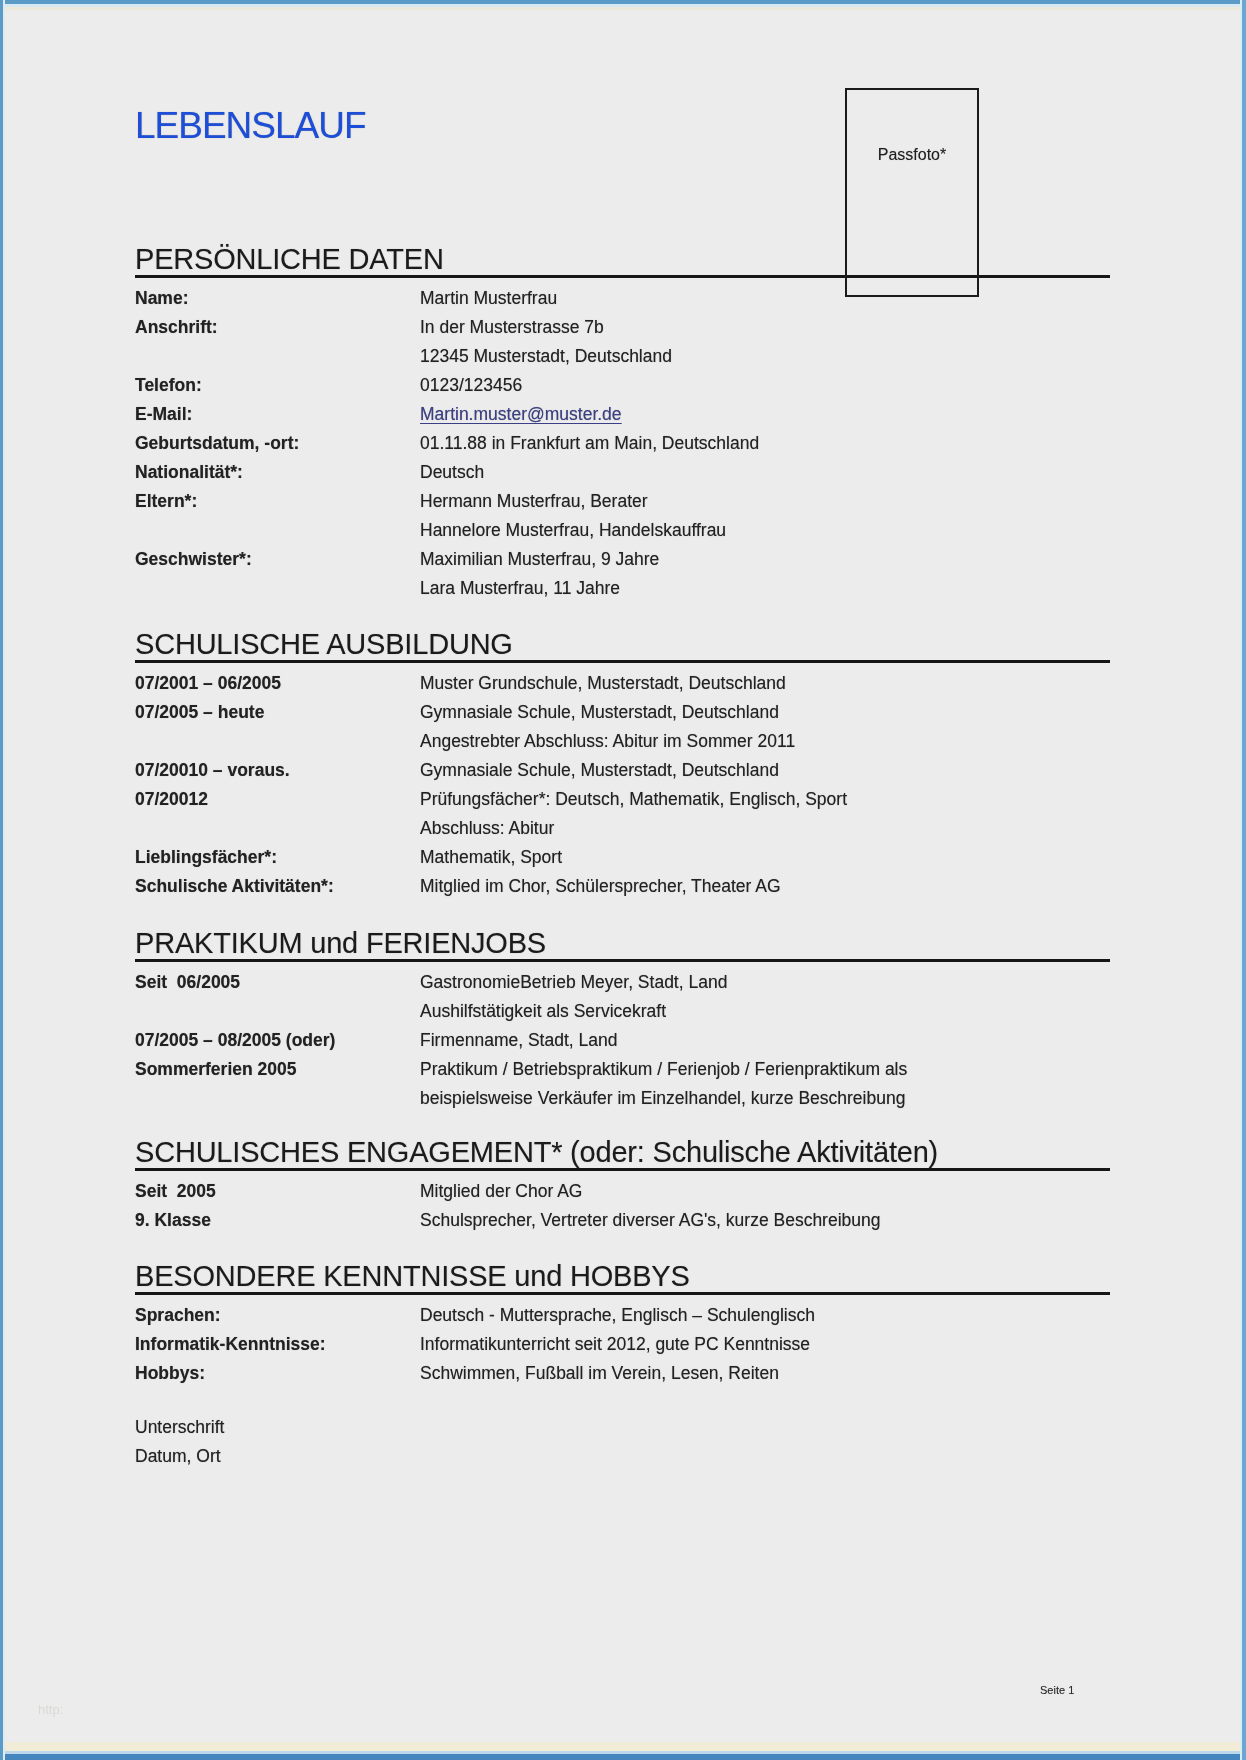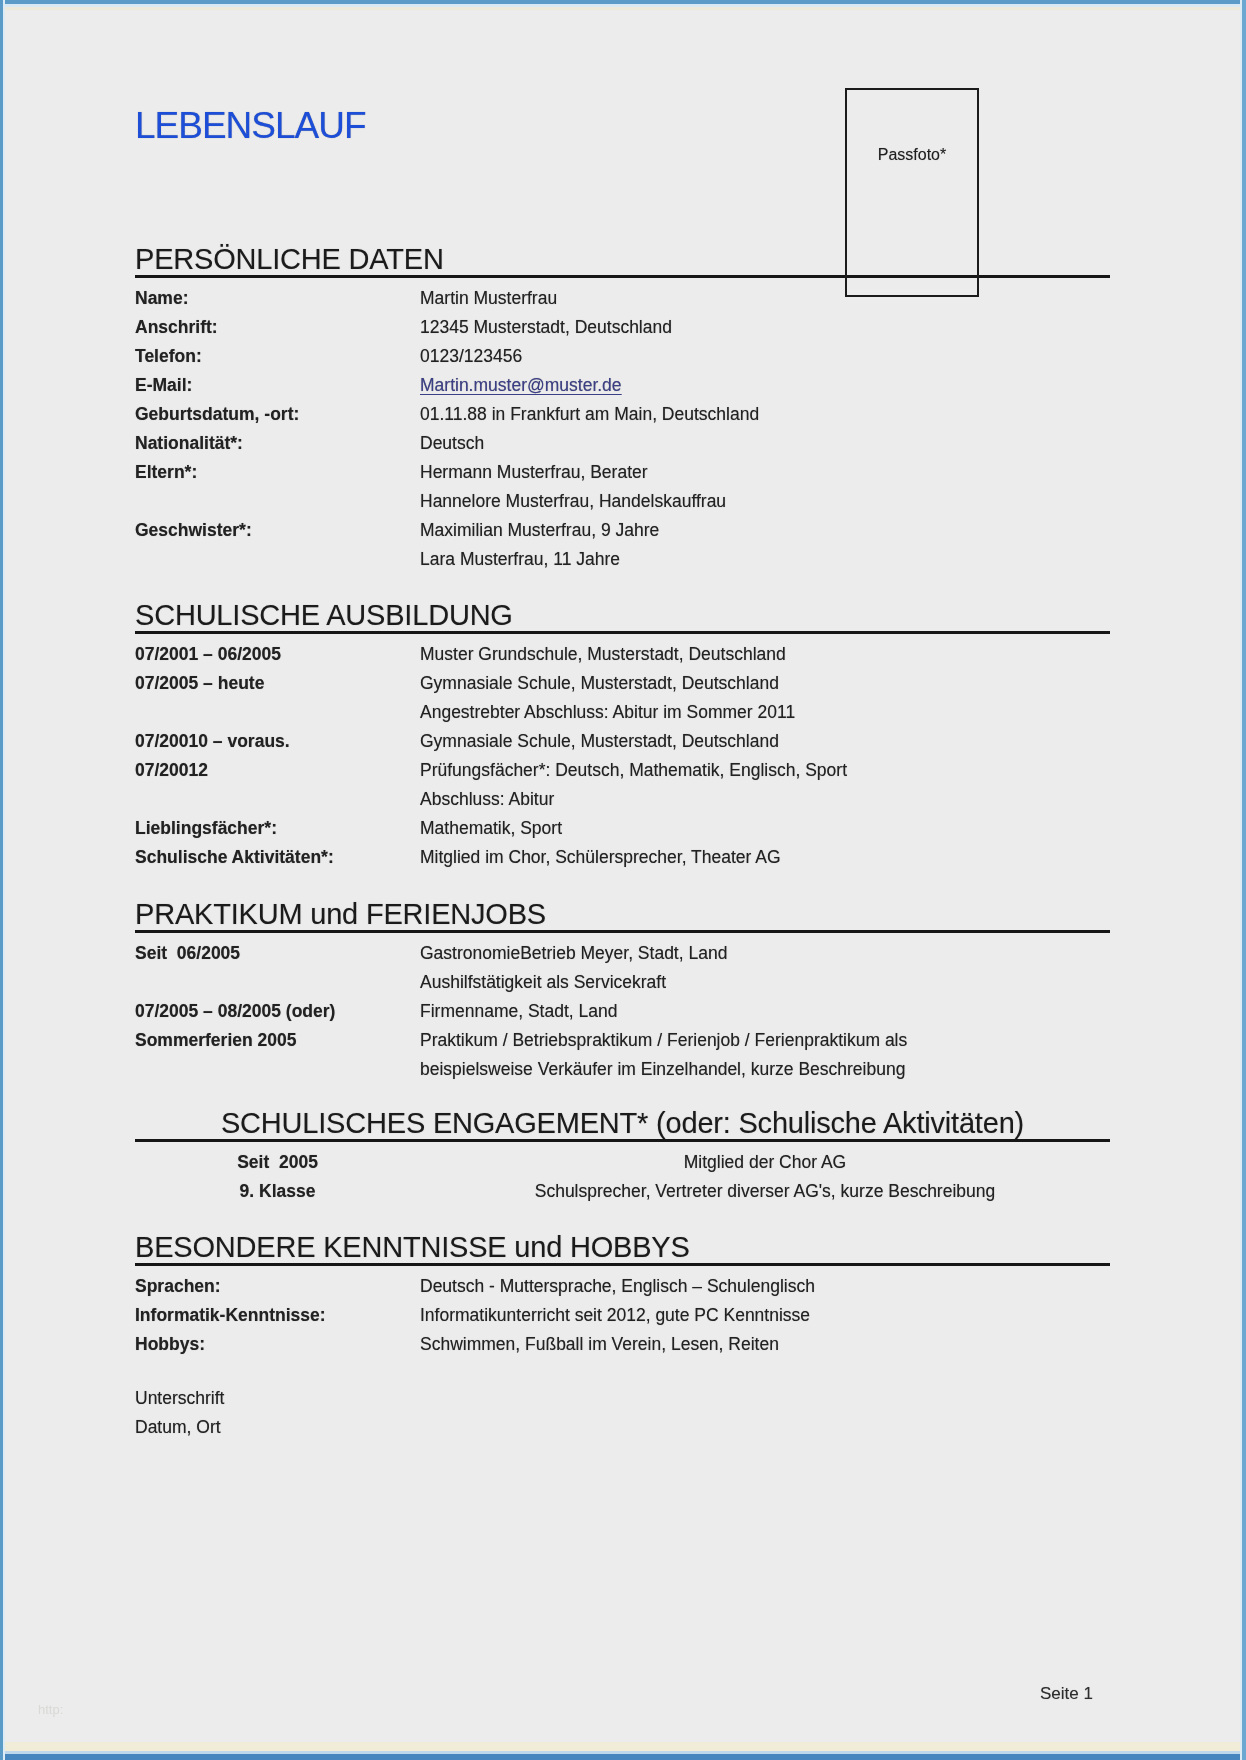--- a/index.html
+++ b/index.html
@@ -62,27 +62,27 @@
   a.email-link, .email-link {
     color: var(--link, #3b3f86);
     text-decoration:underline;
     text-underline-offset:3px;
     cursor:pointer;
   }
 
   #sec-personal   { margin-top:100px; }
   #sec-education  { margin-top:28px; }
   #sec-praktikum  { margin-top:29px; }
-  #sec-engagement { margin-top:26px;text-align:center; }
+  #sec-engagement { margin-top:26px; }
   #sec-kenntnisse { margin-top:28px; }
   .signature      { margin-top:25px; }
 
   .page-footer {
     position:absolute; left:1040px; top:1684px; z-index:3;
-    font-size:17px; color:#2d2d2d;
+    font-size:11px; color:#2d2d2d;
     text-shadow:0 0 .8px rgba(30,30,30,.4);
     text-align:right;
   }
   .corner-watermark {
     position:absolute; left:38px; top:1702px; z-index:3;
     font-size:13px; color:#d9d9d6;
   }
 </style>
 </head>
 <body>
@@ -116,20 +116,21 @@
         </div>
       <div class="col-value">
           <div class="line">Martin Musterfrau</div>
         </div>
     </div>
     <div class="row">
       <div class="col-label">
           <div class="line">Anschrift:</div>
         </div>
       <div class="col-value">
+        <div class="line">In der Musterstrasse 7b</div>
         <div class="line">12345 Musterstadt, Deutschland</div>
       </div>
     </div>
     <div class="row">
       <div class="col-label">
           <div class="line">Telefon:</div>
         </div>
       <div class="col-value">
           <div class="line">0123/123456</div>
         </div>

